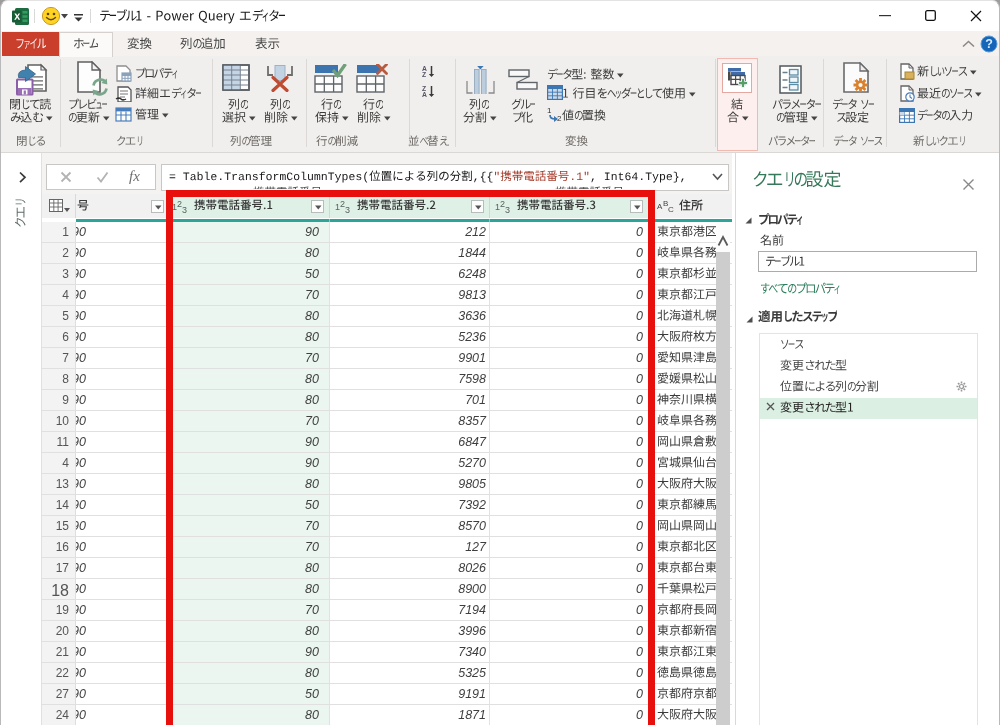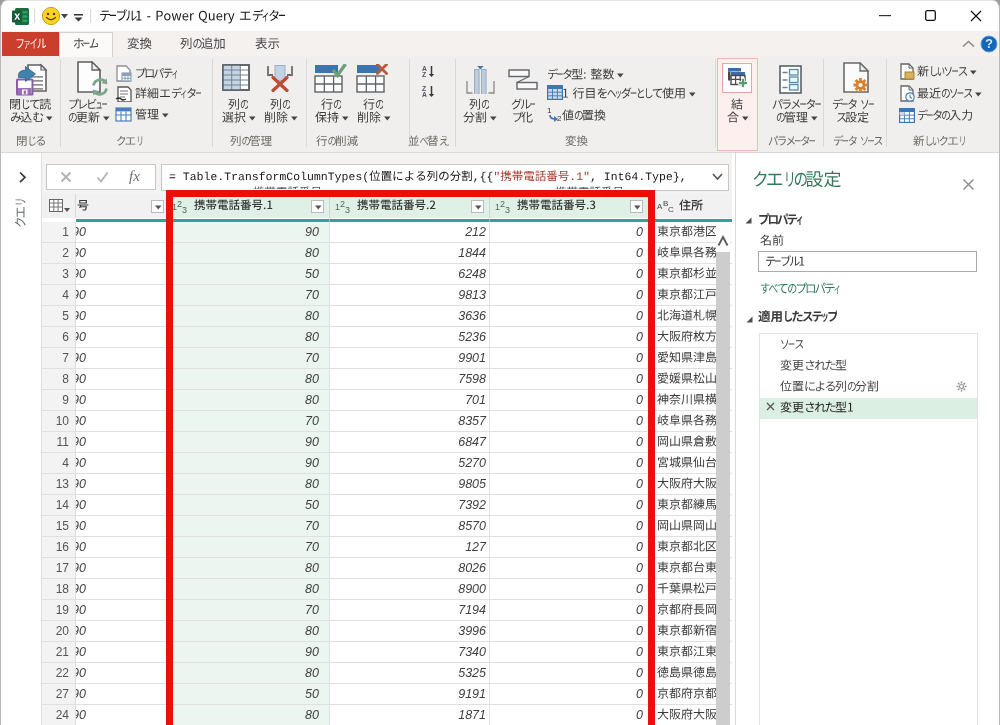--- a/index.html
+++ b/index.html
@@ -1950,21 +1950,21 @@
           </g>
           <g transform="translate(36.0,0) scale(0.012000,-0.012000)">
             <use href="#q185"></use>
           </g>
           <g transform="translate(48.0,0) scale(0.012000,-0.012000)">
             <use href="#q145"></use>
           </g>
         </g>
       </svg></div>
     <div class="ab" style="left:41px;top:598px;width:690px;height:1px;background:#e0e0e0"></div>
-    <div class="ab" style="left:41px;top:581px;width:27px;height:14px;font-size:12px;color:#555;text-align:right">18</div>
+    <div class="ab" style="left:41px;top:581px;width:27px;height:14px;font-size:16px;color:#555;text-align:right">18</div>
     <div class="ab" style="left:75px;top:581px;width:80px;height:15px;overflow:hidden">
       <div class="num" style="left:-4px;top:0">90</div>
     </div>
     <div class="num" style="left:240px;top:581px;width:78px">80</div>
     <div class="num" style="left:407px;top:581px;width:78px">8900</div>
     <div class="num" style="left:564px;top:581px;width:78px">0</div>
     <div class="ab" style="left:656px;top:581px;width:59px;height:16px;overflow:hidden"><svg class="" style="" width="60.0" height="15.6" viewBox="0 0 60.0 15.6">
         <g fill="#3a3a3a" transform="translate(0,10.6)">
           <g transform="translate(0.0,0) scale(0.012000,-0.012000)">
             <use href="#q188"></use>

